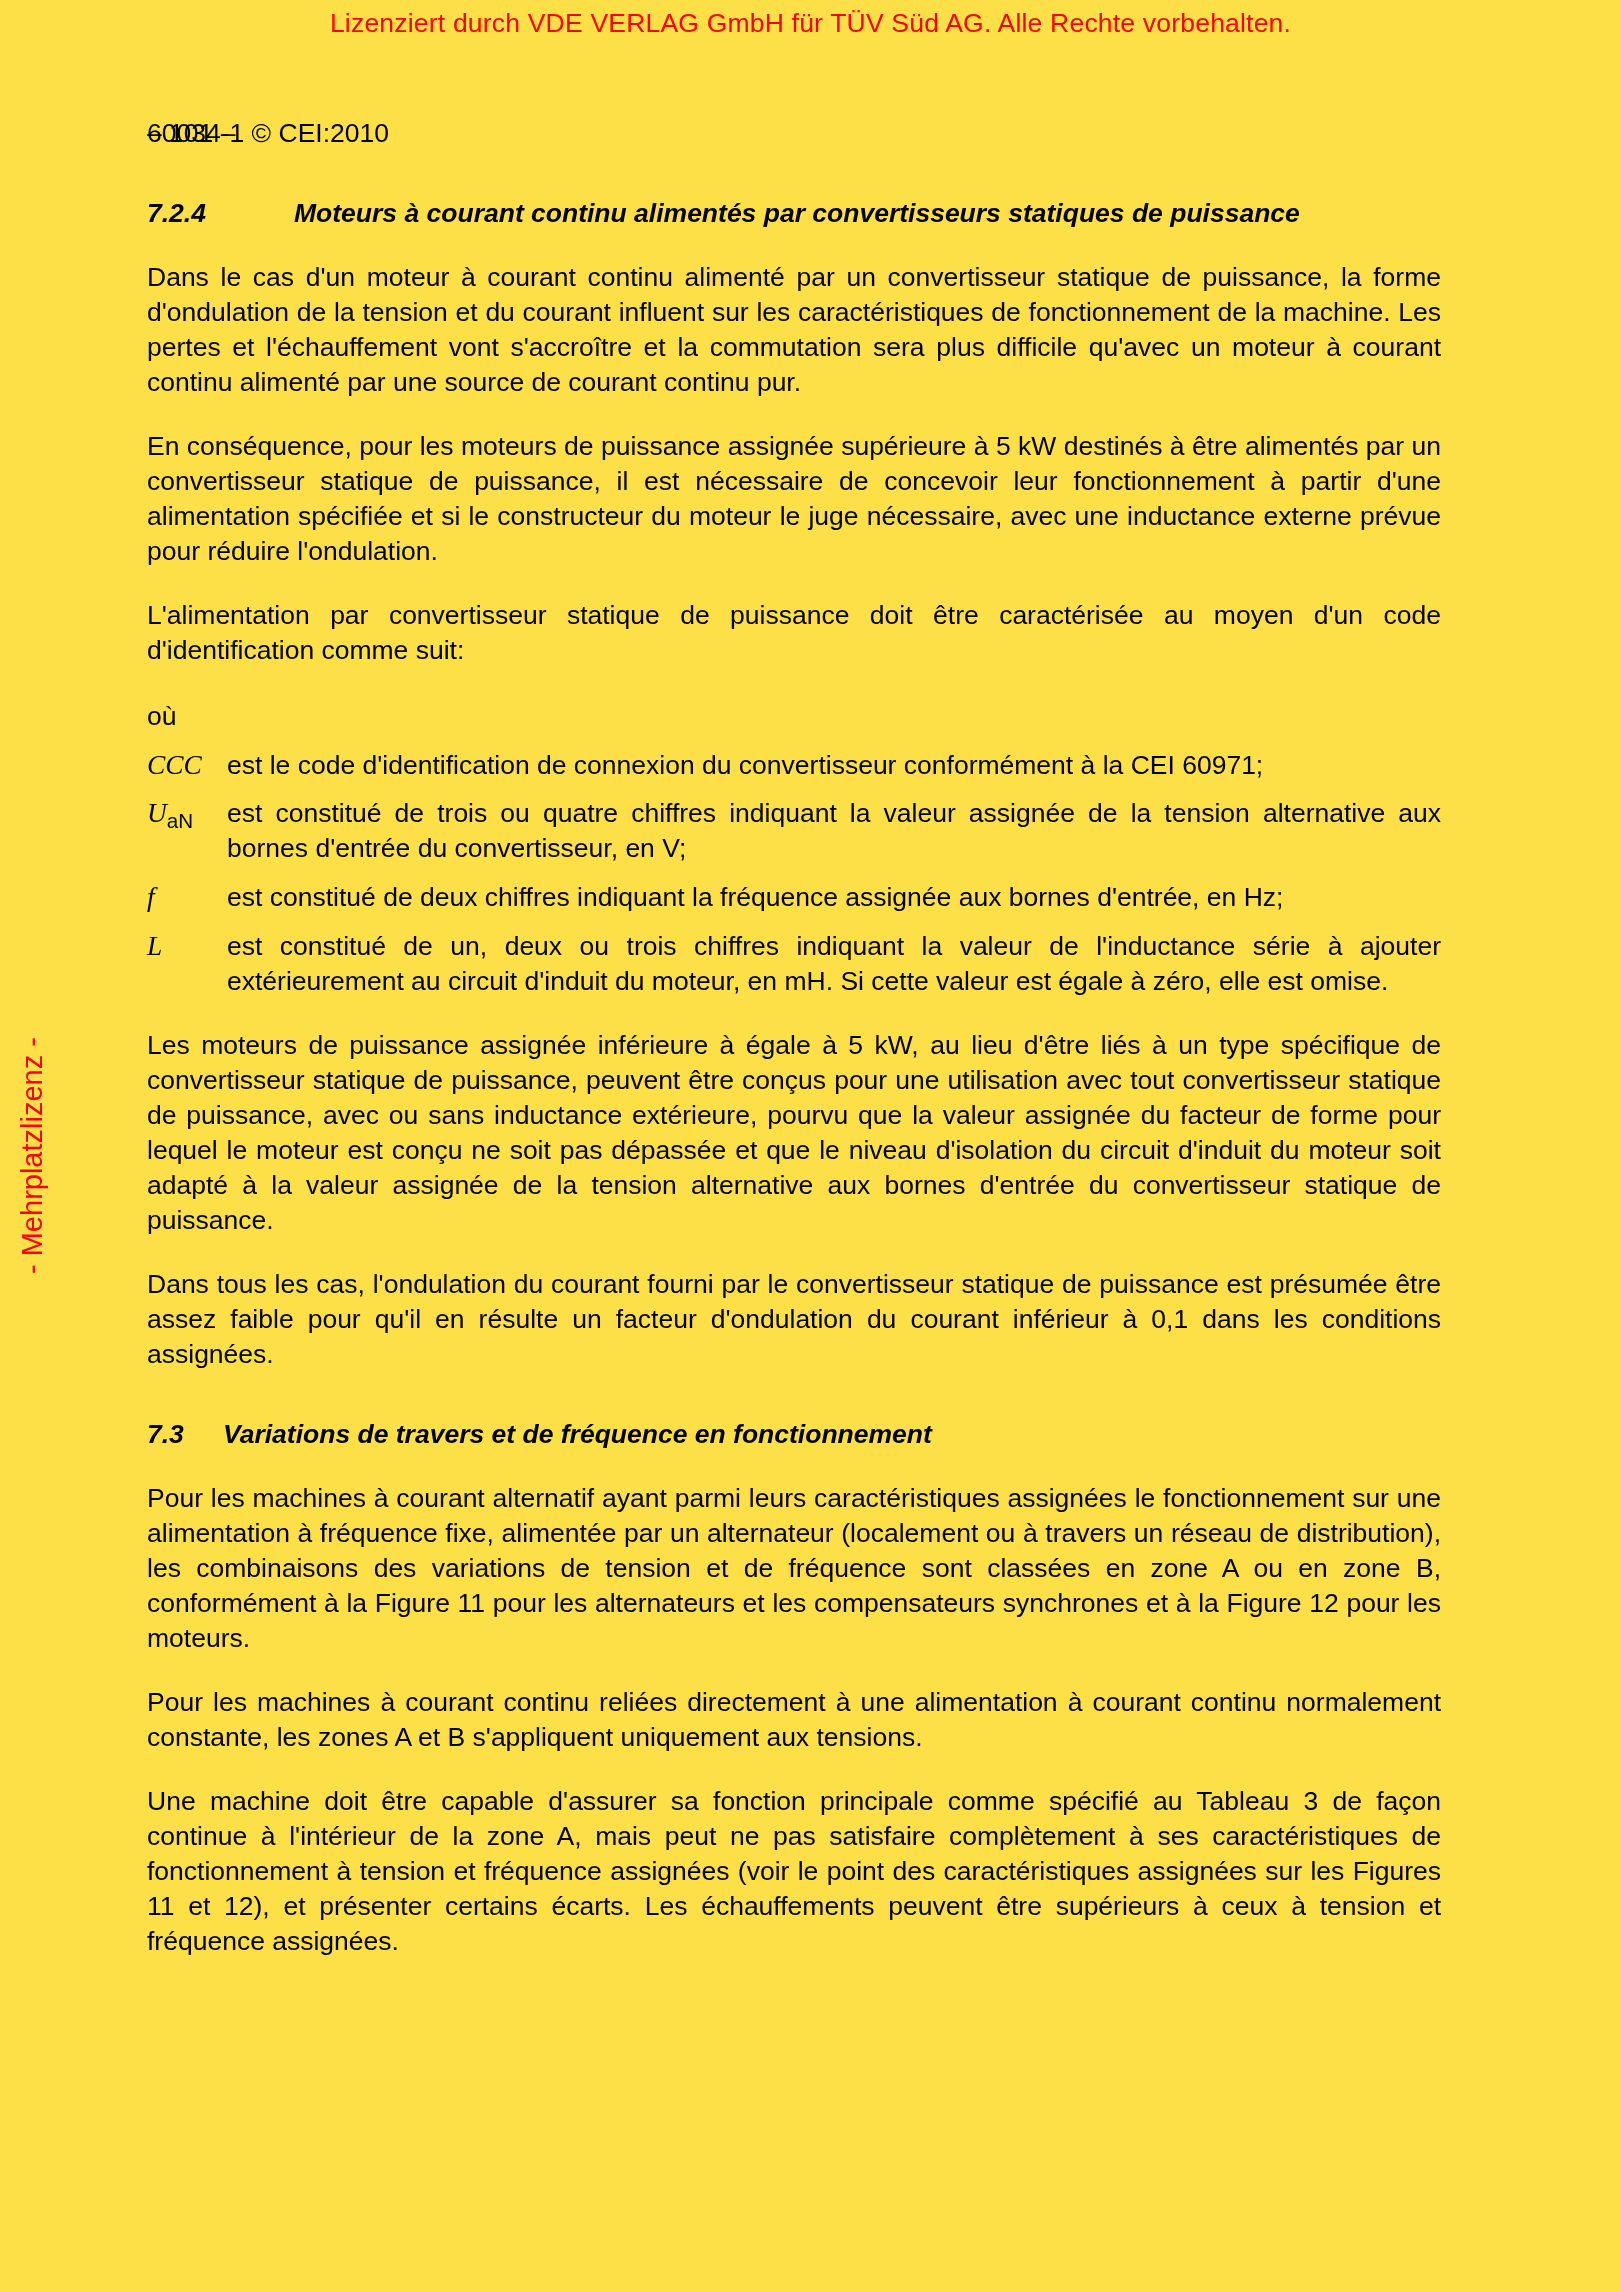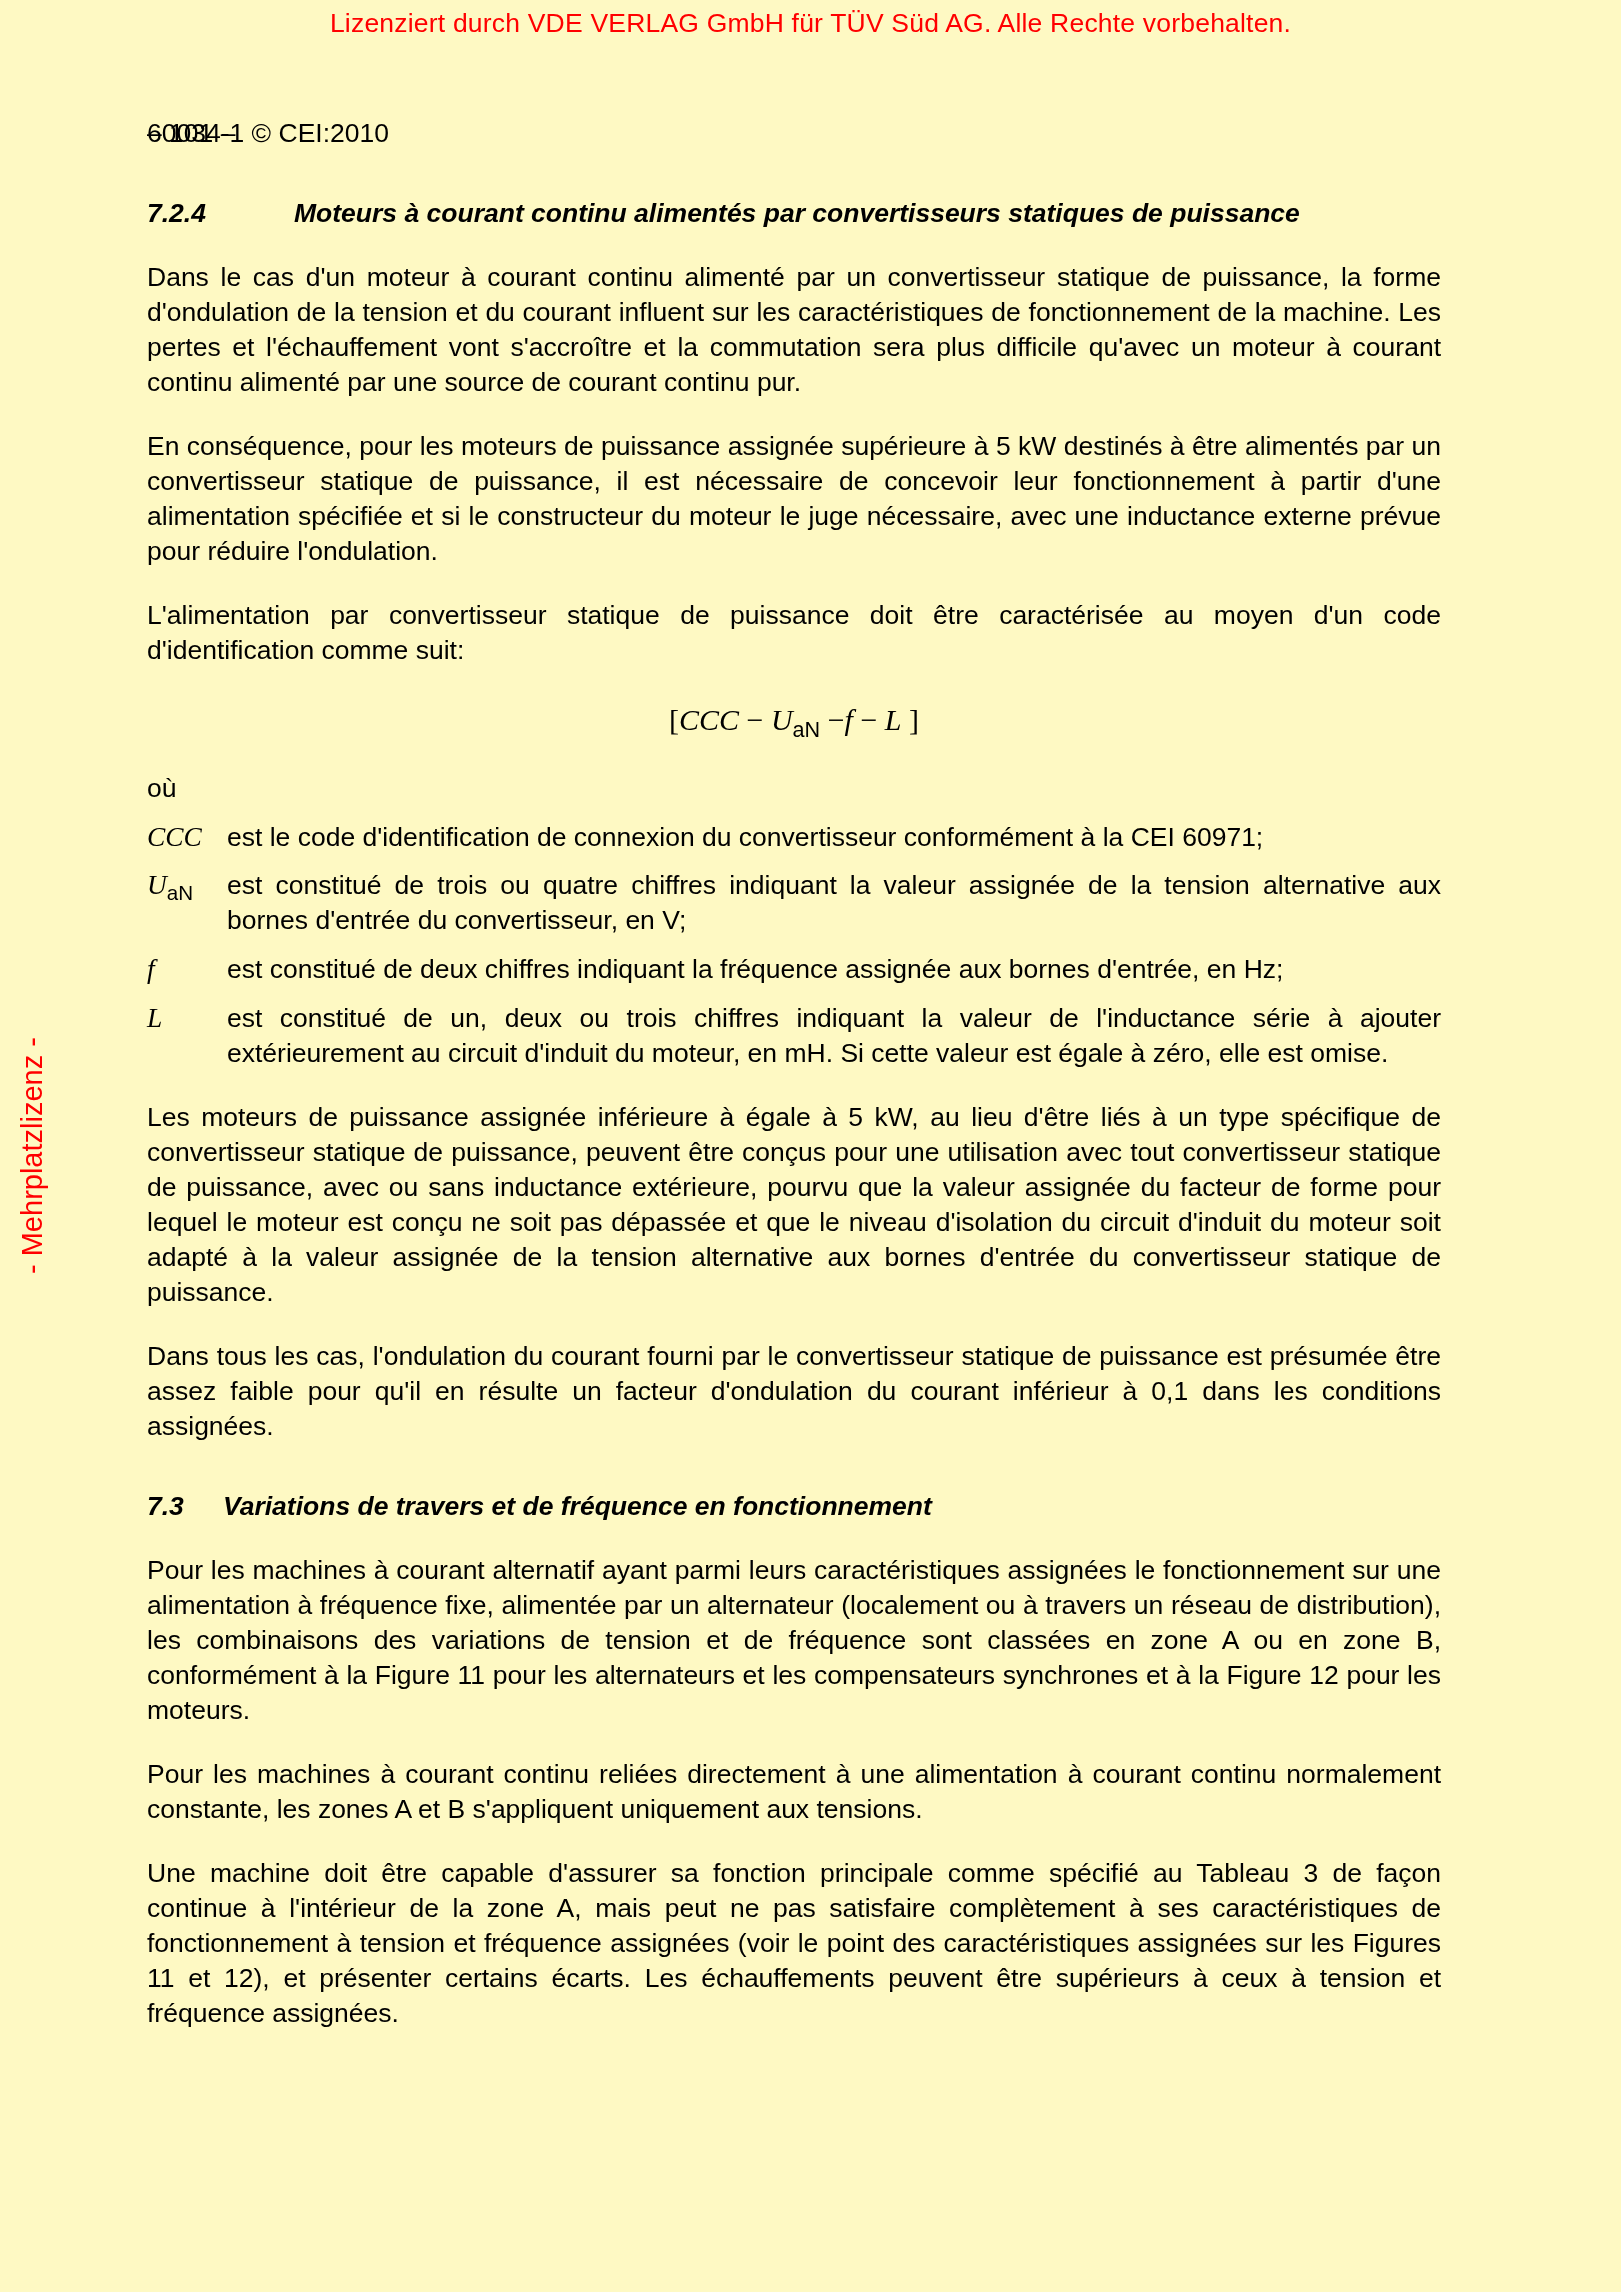--- a/index.html
+++ b/index.html
@@ -1,21 +1,21 @@
 <!DOCTYPE html>
 <html lang="fr"><head>
 <meta charset="utf-8">
 <style>
   * { margin: 0; padding: 0; box-sizing: border-box; }
   html, body { background: #ffffff; }
   .page {
     position: relative;
     width: 1621px;
     height: 2293px;
-    background: #fef9c3;
+    background: #fde047;
     color: #000000;
     font-family: "Liberation Sans", sans-serif;
     overflow: hidden;
   }
   
   .license-banner {
     position: absolute;
     top: 7.8px;
     left: 0;
     width: 100%;
@@ -133,29 +133,20 @@
     <h2 class="section-heading">
       <span class="heading-number wide">7.2.4</span><span class="heading-title">Moteurs à courant continu alimentés par convertisseurs statiques de puissance</span>
     </h2>
 
     <p class="body-par">Dans le cas d'un moteur à courant continu alimenté par un convertisseur statique de puissance, la forme d'ondulation de la tension et du courant influent sur les caractéristiques de fonctionnement de la machine. Les pertes et l'échauffement vont s'accroître et la commutation sera plus difficile qu'avec un moteur à courant continu alimenté par une source de courant continu pur.</p>
 
     <p class="body-par">En conséquence, pour les moteurs de puissance assignée supérieure à 5 kW destinés à être alimentés par un convertisseur statique de puissance, il est nécessaire de concevoir leur fonctionnement à partir d'une alimentation spécifiée et si le constructeur du moteur le juge nécessaire, avec une inductance externe prévue pour réduire l'ondulation.</p>
 
     <p class="intro-par">L'alimentation par convertisseur statique de puissance doit être caractérisée au moyen d'un code d'identification comme suit:</p>
 
-    <div class="formula-row">
-      <span>[</span><span class="formula-var">CCC</span>
-      <span>−</span>
-      <span class="formula-var">U</span><sub>aN</sub>
-      <span>−</span><span class="formula-var">f</span>
-      <span>−</span>
-      <span class="formula-var">L</span>
-      <span>]</span>
-    </div>
 
     <p class="where-line">où</p>
 
     <div class="def-list">
 
       <div class="def-item">
         <span class="def-term">CCC</span>
         <span class="def-text">est le code d'identification de connexion du convertisseur conformément à la CEI 60971;</span>
       </div>
 

